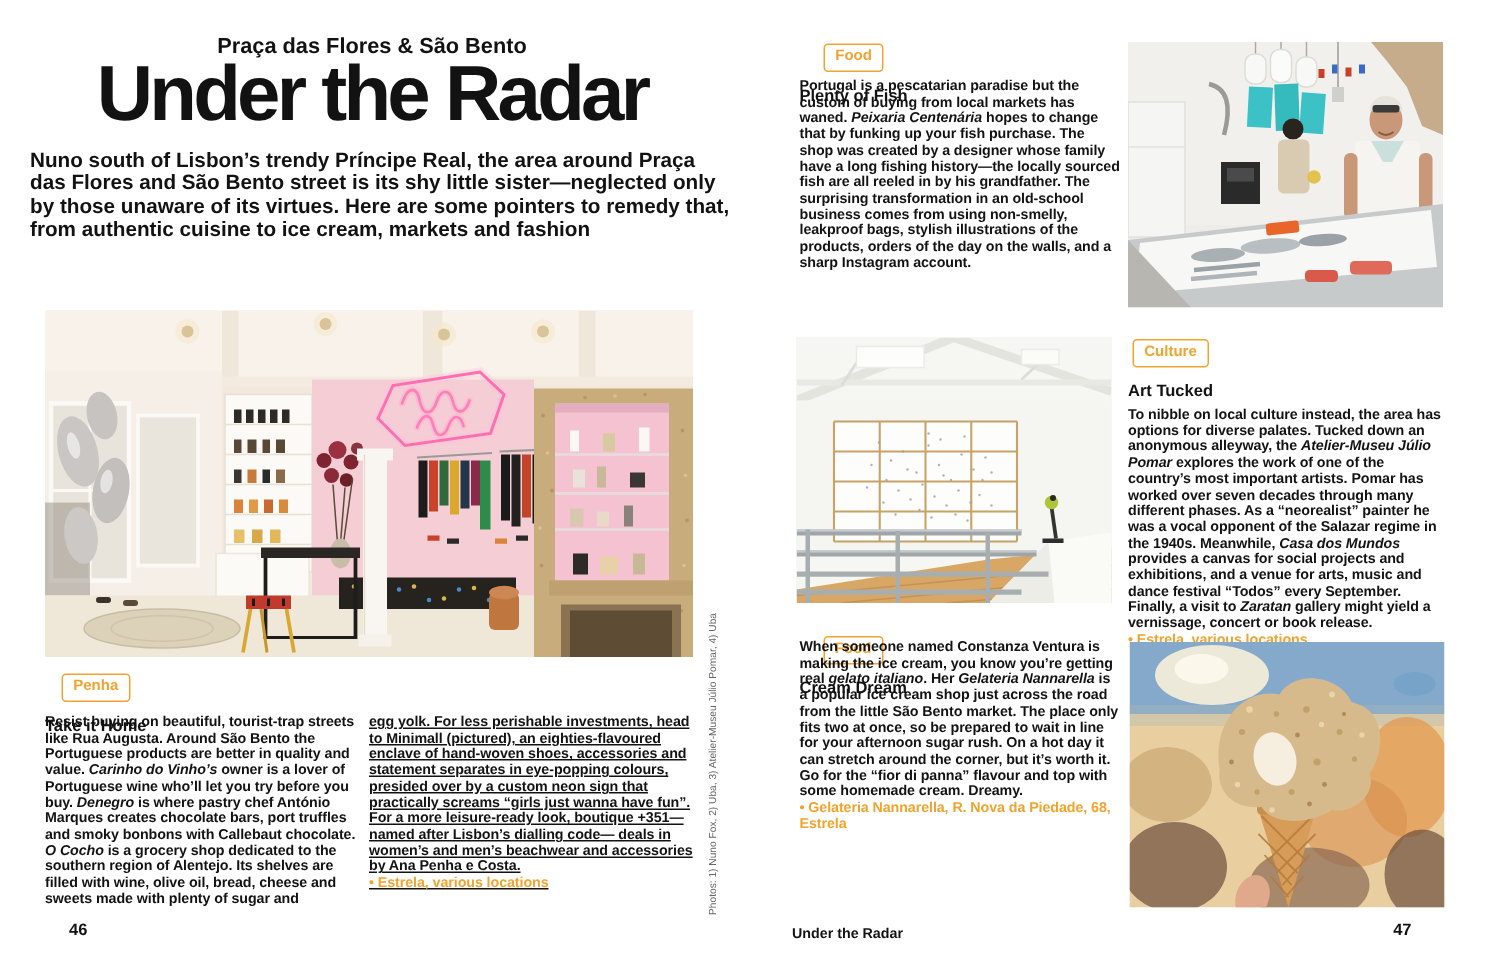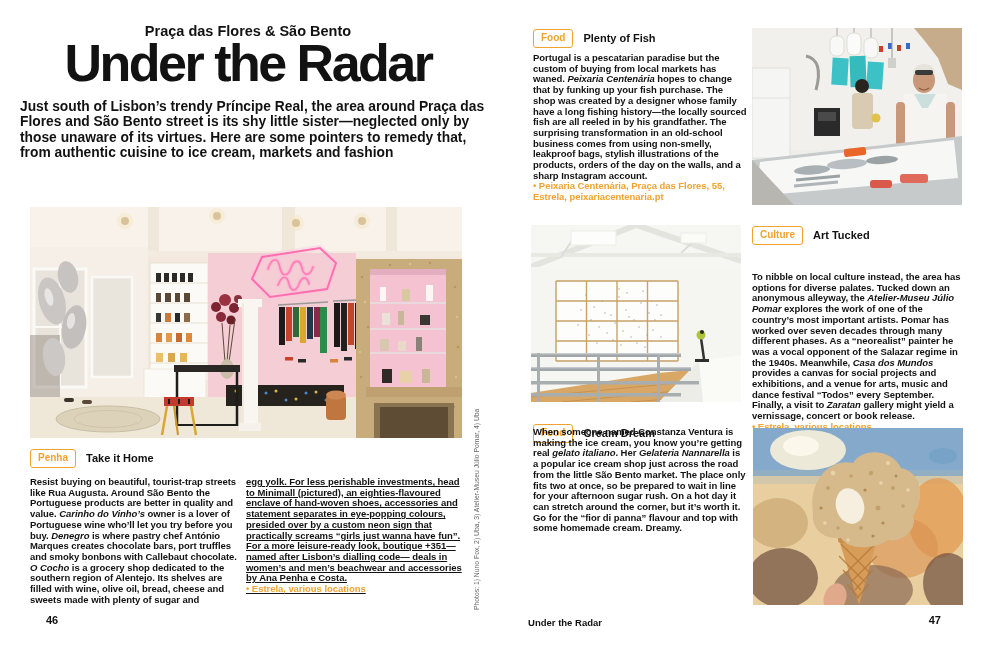--- a/index.html
+++ b/index.html
@@ -11,21 +11,21 @@
   .title{position:absolute;left:5px;top:37px;width:486px;margin:0;text-align:center;
          font-weight:bold;font-size:52px;letter-spacing:-2.5px;line-height:1.02;}
   .intro{position:absolute;left:20px;top:99px;width:468px;margin:0;
          font-weight:bold;font-size:13.8px;line-height:15.3px;}
   .photo{position:absolute;margin:0;overflow:hidden;background:#eee;}
   .photo svg{display:block;width:100%;height:100%;}
   .photo-boutique{left:30px;top:207px;width:432px;height:231px;}
   .photo-fish{left:752px;top:28px;width:210px;height:177px;}
   .photo-museum{left:531px;top:225px;width:210px;height:177px;}
   .photo-icecream{left:753px;top:428px;width:210px;height:177px;}
-  .section-head{position:absolute;display:flex;align-items:center;gap:10px;}
+  .section-head{position:absolute;display:flex;align-items:center;gap:10px;flex-direction:column;}
   .badge{display:inline-block;border:1.5px solid var(--orange);color:var(--orange);
          font-weight:bold;font-size:10px;line-height:1;padding:3px 7px 3.5px;border-radius:3px;}
   .section-title{font-weight:bold;font-size:11px;}
   .text-col{position:absolute;font-weight:bold;font-size:9.5px;line-height:10.7px;letter-spacing:-0.05px;}
   .text-col p{margin:0;}
   .it{font-style:italic;}
   .address{color:var(--orange);}
   #shop-head{left:30px;top:449px;}
   #shop-col1{left:30px;top:477px;width:212px;}
   #shop-col2{left:246px;top:477px;width:219px;text-decoration:underline;}
@@ -42,21 +42,21 @@
   .pagenum{position:absolute;top:614px;font-weight:bold;font-size:11px;}
   .pagenum.pl{left:46px;} .pagenum.pr{right:49px;text-align:right;}
 </style>
 </head>
 <body>
 
 <div class="spread">
 
   <div class="kicker">Praça das Flores &amp; São Bento</div>
   <h1 class="title">Under the Radar</h1>
-  <p class="intro">Just south of Lisbon’s trendy Príncipe Real, the area around Praça das Flores and São Bento street is its shy little sister—neglected only by those unaware of its virtues. Here are some pointers to remedy that, from authentic cuisine to ice cream, markets and fashion</p>
+  <p class="intro">Nuno south of Lisbon’s trendy Príncipe Real, the area around Praça das Flores and São Bento street is its shy little sister—neglected only by those unaware of its virtues. Here are some pointers to remedy that, from authentic cuisine to ice cream, markets and fashion</p>
 
   <figure class="photo photo-boutique">
     <svg viewBox="0 0 432 231" preserveAspectRatio="none">
       <rect width="432" height="231" fill="#F2E8DD"></rect>
 
       <rect x="0" y="0" width="432" height="50" fill="#F8F2EA"></rect>
       <rect x="118" y="0" width="11" height="50" fill="#F0E7DB"></rect>
       <rect x="252" y="0" width="13" height="50" fill="#F0E7DB"></rect>
       <rect x="356" y="0" width="11" height="50" fill="#F0E7DB"></rect>
       <rect x="0" y="44" width="432" height="6" fill="#F3EBDF"></rect>
@@ -278,21 +278,20 @@
     <p class="address">• Estrela, various locations</p>
   </div>
   <div class="pagenum pl">46</div>
 
   <div class="section-head" id="fish-head">
     <span class="badge">Food</span>
     <span class="section-title">Plenty of Fish</span>
   </div>
   <div class="text-col" id="fish-col">
     <p><span>Portugal is a pescatarian paradise but the custom of buying from local markets has waned. </span><span class="it">Peixaria Centenária</span><span> hopes to change that by funking up your fish purchase. The shop was created by a designer whose family have a long fishing history—the locally sourced fish are all reeled in by his grandfather. The surprising transformation in an old-school business comes from using non-smelly, leakproof bags, stylish illustrations of the products, orders of the day on the walls, and a sharp Instagram account.</span></p>
-    <p class="address">• Peixaria Centenária, Praça das Flores, 55, Estrela, peixariacentenaria.pt</p>
   </div>
 
   <figure class="photo photo-fish">
     <svg viewBox="0 0 210 177" preserveAspectRatio="none">
       <rect width="210" height="177" fill="#EEEDEA"></rect>
       <rect x="0" y="0" width="210" height="122" fill="#F1F0ED"></rect>
       <polygon points="162,0 210,0 210,62 196,56 186,30 172,12" fill="#C6AC8A"></polygon>
       <g>
           <rect x="118" y="16" width="4" height="6" fill="#3A6AC8"></rect>
           <rect x="127" y="18" width="4" height="6" fill="#C8402A"></rect>
@@ -450,20 +449,21 @@
       </g>
     </svg>
   </figure>
 
   <div class="section-head" id="cream-head">
     <span class="badge">Food</span>
     <span class="section-title">Cream Dream</span>
   </div>
   <div class="text-col" id="cream-col">
     <p><span>When someone named Constanza Ventura is making the ice cream, you know you’re getting real </span><span class="it">gelato italiano</span><span>. Her </span><span class="it">Gelateria Nannarella</span><span> is a popular ice cream shop just across the road from the little São Bento market. The place only fits two at once, so be prepared to wait in line for your afternoon sugar rush. On a hot day it can stretch around the corner, but it’s worth it. Go for the “fior di panna” flavour and top with some homemade cream. Dreamy.</span></p>
+    <p class="address">• Gelateria Nannarella, R. Nova da Piedade, 68, Estrela</p>
   </div>
 
   <figure class="photo photo-icecream">
     <svg viewBox="0 0 210 177" preserveAspectRatio="none">
       <rect width="210" height="177" fill="#E9CFA0"></rect>
       <rect x="0" y="0" width="210" height="48" fill="#7BA6CD" opacity="0.92"></rect>
       <rect x="0" y="42" width="210" height="14" fill="#A8B8B8" opacity="0.35"></rect>
       <ellipse cx="55" cy="22" rx="38" ry="20" fill="#F7EFD9" opacity="0.9"></ellipse>
       <ellipse cx="48" cy="18" rx="18" ry="10" fill="#FBF7EA"></ellipse>
       <ellipse cx="25" cy="95" rx="30" ry="25" fill="#C9A670" opacity="0.7"></ellipse>

